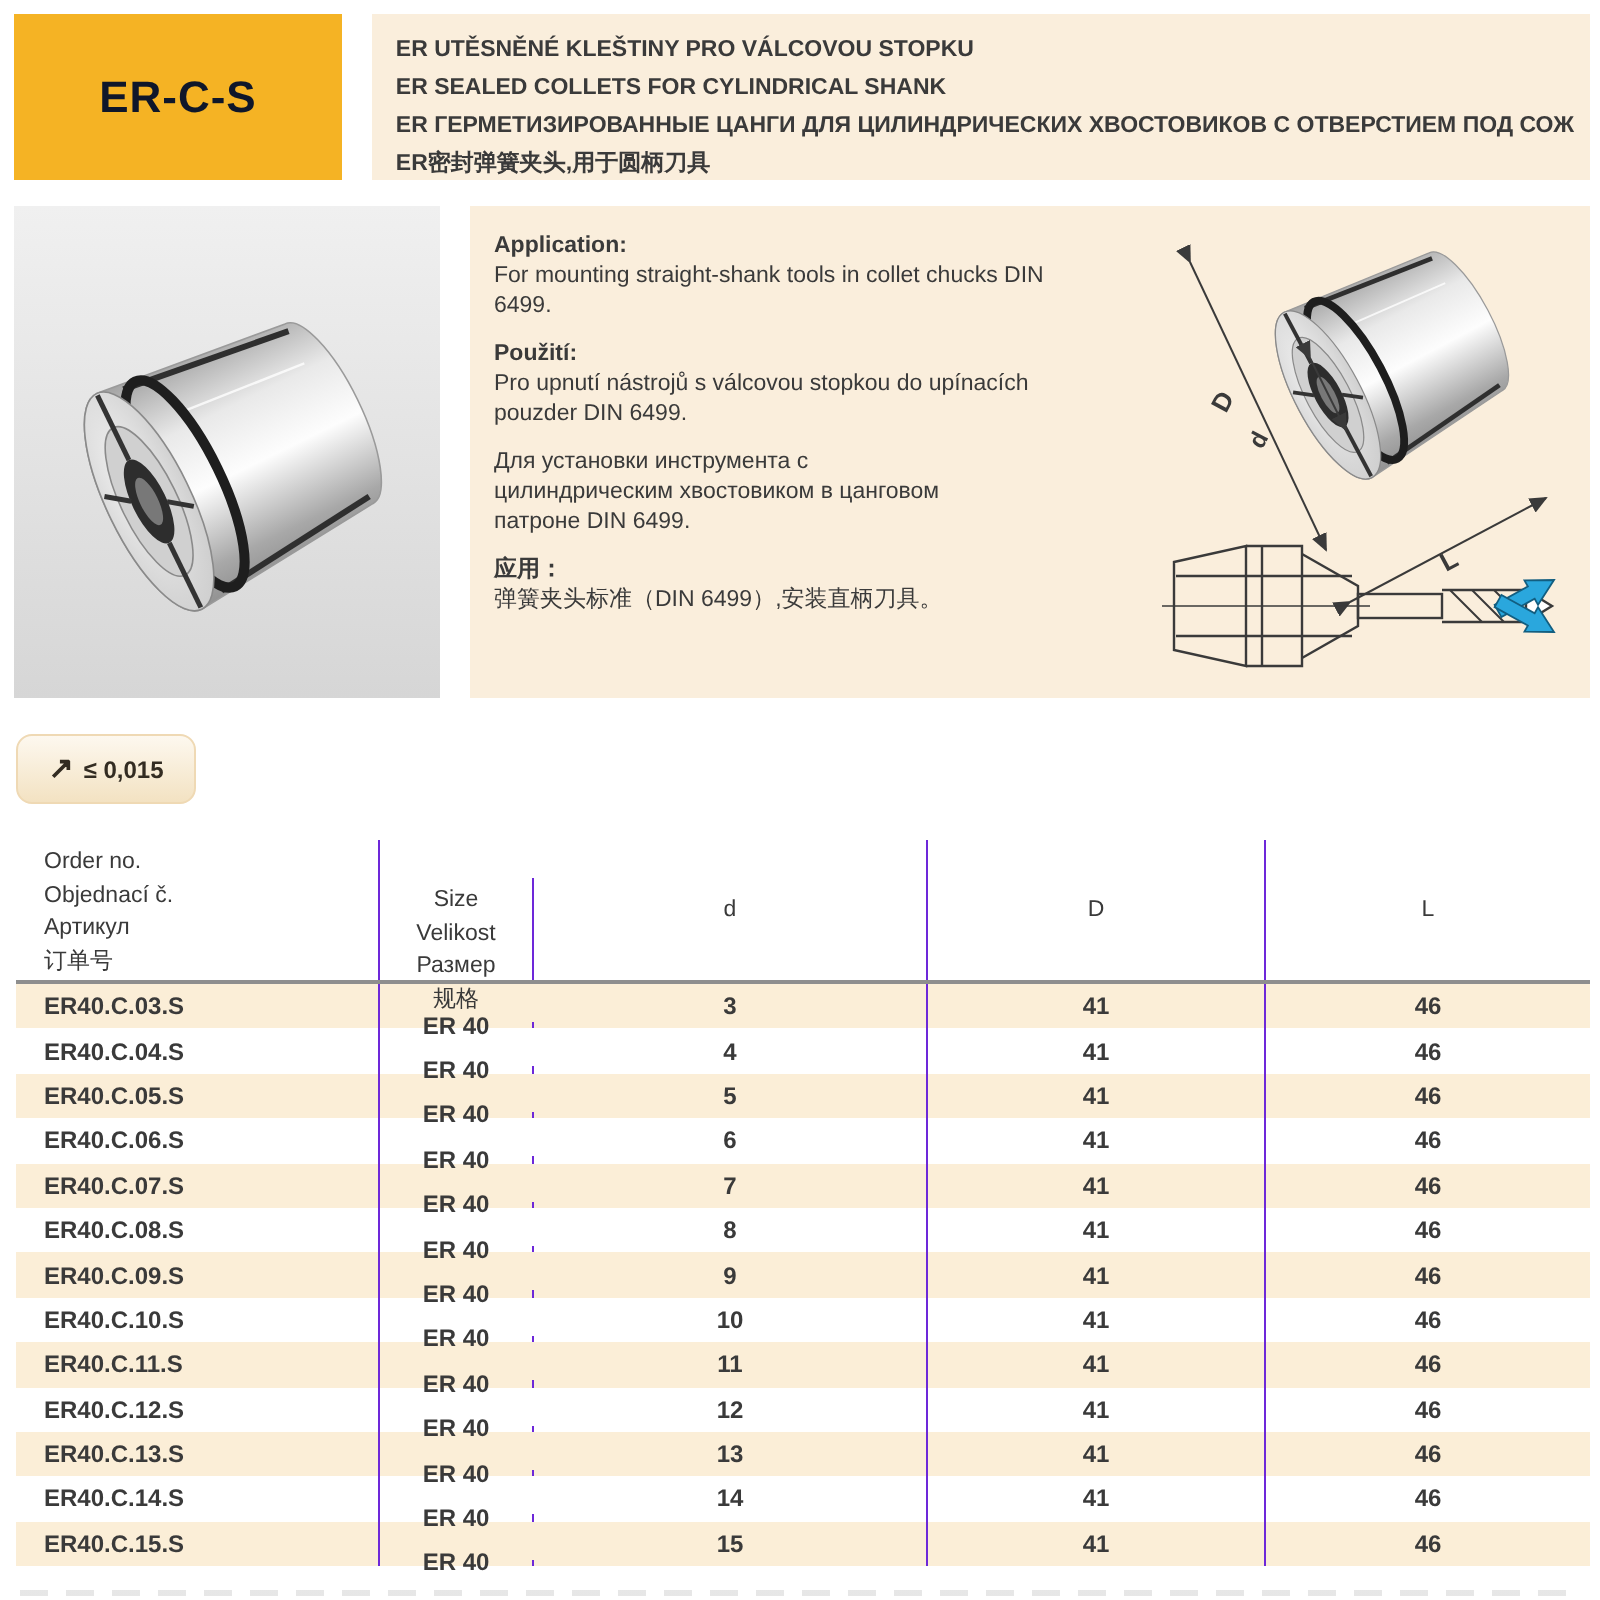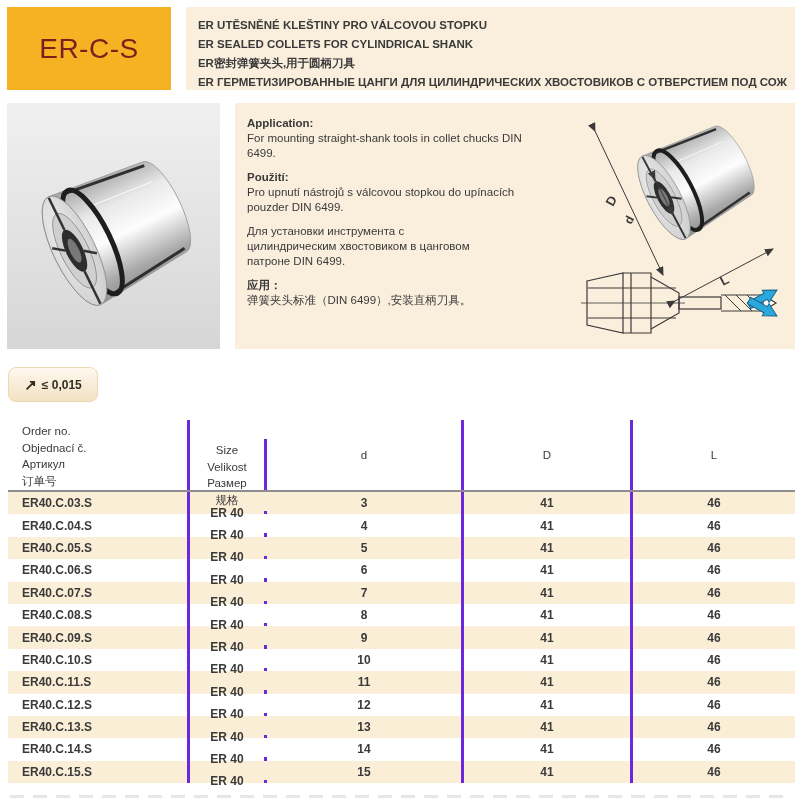--- a/index.html
+++ b/index.html
@@ -3,21 +3,21 @@
 <meta charset="utf-8">
 <style>
   html,body { margin:0; padding:0; background:#fff; }
   .page {
     position:relative; width:800px; height:800px; background:#ffffff;
     font-family:"Liberation Sans", sans-serif; color:#3a3a3a; overflow:hidden;
   }
   
   .top-row { position:absolute; left:7px; top:7px; right:5px; height:83px; display:flex; gap:15px; }
   .code-box { width:213px; background:#F5B324; display:flex; align-items:center; justify-content:center; }
-  .code-box span { font-size:28px; font-weight:normal; color:#7f1d1d; letter-spacing:.5px; }
+  .code-box span { font-size:22px; font-weight:bold; color:#0f172a; letter-spacing:.5px; }
   .title-box { flex:1; background:#FAEEDC; padding:9px 8px 0 12px; box-sizing:border-box; }
   .title-line { font-size:11.5px; font-weight:bold; line-height:19px; white-space:nowrap; }
 
   
   .mid-row { position:absolute; left:7px; top:103px; right:5px; height:246px; display:flex; gap:15px; }
   .photo-panel { width:213px; }
   .photo-panel svg { display:block; }
   .info-panel { flex:1; background:#FAEEDC; display:flex; }
   .app-text { width:330px; padding:13px 0 0 12px; box-sizing:border-box; font-size:11.5px; line-height:15px; }
   .app-section { margin-bottom:9px; max-width:305px; }
@@ -31,21 +31,21 @@
     background:linear-gradient(#FDF8EF,#F3E2C2); border:1px solid #EFD9B4; border-radius:8px;
     display:flex; align-items:center; justify-content:center; gap:5px;
     font-size:12px; font-weight:bold; color:#332c22;
   }
   .badge .arr { font-size:15px; line-height:1; font-weight:bold; }
 
   
   .tbl { position:absolute; left:8px; top:420px; right:5px; }
   .thead { display:flex; height:70px; border-bottom:2px solid #8E8E8E; background:#fff; }
   .hcell { box-sizing:border-box; font-size:11.5px; line-height:16.5px; }
-  .bdr { border-right:3px solid #6d28d9; }
+  .bdr { border-right:1px solid #6d28d9; }
   .c0 { width:182px; padding-left:14px; text-align:left; }
   .c1 { width:77px; text-align:center;margin-top:19px; }
   .c2 { width:197px; text-align:center; }
   .c3 { width:169px; text-align:center; }
   .c4 { flex:1; text-align:center; }
   .hcell.c0, .hcell.c1 { padding-top:3px; }
   .hcell.c2, .hcell.c3, .hcell.c4 { display:flex; align-items:center; justify-content:center; }
   .trow { display:flex; height:22.4px; font-size:12px; }
   .trow.stripe { background:#FBEED7; }
   .cell { box-sizing:border-box; display:flex; align-items:center; justify-content:center; font-weight:600; }
@@ -62,22 +62,22 @@
 
 <div class="page">
 
   <div class="top-row">
     <div class="code-box">
       <span>ER-C-S</span>
     </div>
     <div class="title-box">
       <div class="title-line">ER UTĚSNĚNÉ KLEŠTINY PRO VÁLCOVOU STOPKU</div>
       <div class="title-line">ER SEALED COLLETS FOR CYLINDRICAL SHANK</div>
+      <div class="title-line">ER ГЕРМЕТИЗИРОВАННЫЕ ЦАНГИ ДЛЯ ЦИЛИНДРИЧЕСКИХ ХВОСТОВИКОВ С ОТВЕРСТИЕМ ПОД СОЖ</div>
       <div class="title-line">ER密封弹簧夹头,用于圆柄刀具</div>
-      <div class="title-line">ER ГЕРМЕТИЗИРОВАННЫЕ ЦАНГИ ДЛЯ ЦИЛИНДРИЧЕСКИХ ХВОСТОВИКОВ С ОТВЕРСТИЕМ ПОД СОЖ</div>
     </div>
   </div>
 
   <div class="mid-row">
     <div class="photo-panel">
       <svg width="213" height="246" viewBox="0 0 213 246">
         <defs>
           <linearGradient id="photoBg" x1="0" y1="0" x2="0" y2="1">
             <stop offset="0" stop-color="#F0F0F0"></stop>
               <stop offset="1" stop-color="#D6D6D6"></stop>

